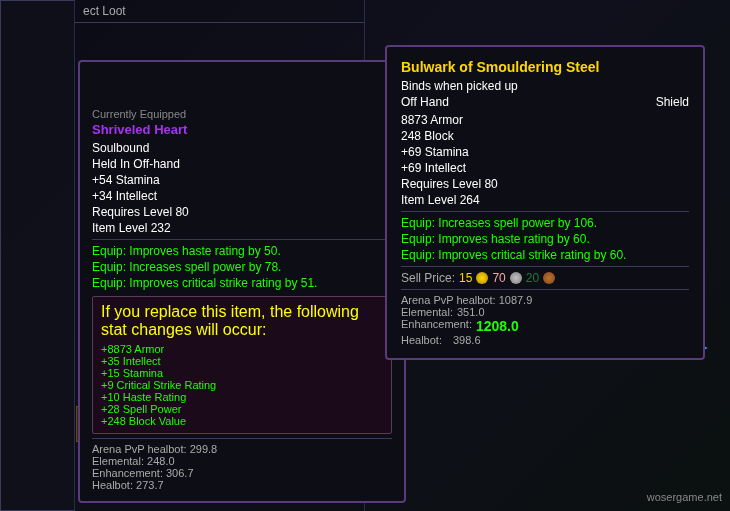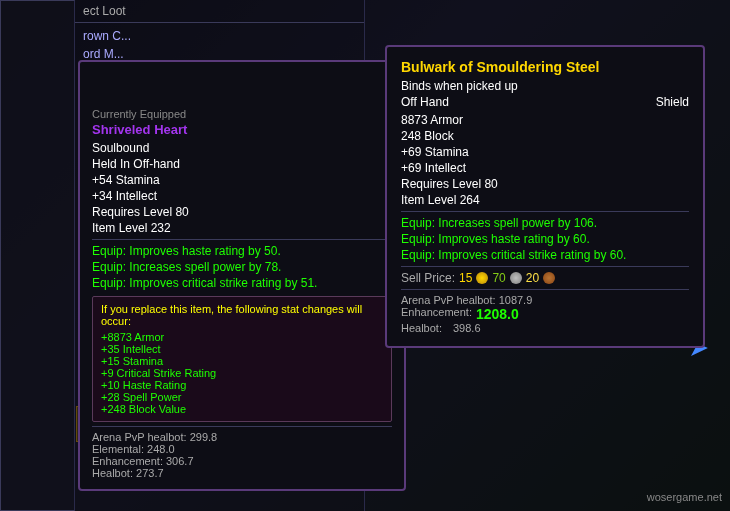--- a/index.html
+++ b/index.html
@@ -65,21 +65,21 @@
       border: 1px solid #5a3a5a;
       padding: 6px 8px;
       margin-top: 6px;
       border-radius: 2px;
       font-size: 11px;
     }
 
     .stat-change-header {
       color: #ffff00;
       margin-bottom: 4px;
-      font-size: 11px;
+      font-size: 16px;
     }
 
     .stat-pos {
       color: #1eff00;
     }
 
     
     .main-tooltip {
       position: absolute;
       right: 25px;
@@ -191,27 +191,20 @@
 
 <div style="position:absolute;left:0;top:0;width:75px;">
 </div>
 
 <div style="position:absolute;left:75px;top:0;width:290px;height:511px;background:rgba(12,12,20,0.7);border-right:1px solid #2a2a4a;">
 
   <div style="padding:4px 8px;border-bottom:1px solid #3a3a5a;">
     <span style="color:#aaa;font-size:12px;">ect Loot</span>
   </div>
 
-  <div style="padding:6px 8px;">
-    <div style="color:#aaaaff;font-size:12px;margin-bottom:4px;">rown C...</div>
-
-    <div style="margin-top:4px;">
-      <div style="color:#aaaaff;font-size:12px;margin-bottom:2px;">ord M...</div>
-    </div>
-  </div>
 
   <div style="position:absolute;top:290px;left:8px;">
     <div style="color:#aaa;font-size:11px;">ing Coldw...</div>
     <div style="color:#888;font-size:11px;">Cloth</div>
   </div>
   <div style="position:absolute;top:320px;left:8px;">
     <div style="color:#aaa;font-size:11px;">uards of...</div>
     <div style="color:#888;font-size:11px;">Leather</div>
   </div>
   <div style="position:absolute;top:350px;left:8px;">
@@ -287,29 +280,33 @@
   <div class="divider"></div>
   <div class="item-green">Equip: Increases spell power by 106.</div>
   <div class="item-green">Equip: Improves haste rating by 60.</div>
   <div class="item-green">Equip: Improves critical strike rating by 60.</div>
   <div class="divider"></div>
 
   <div class="sell-price-row">
     <span style="color:#aaa;">Sell Price:</span>
     <span style="color:#ffd700;">15</span>
     <span class="coin gold-coin"></span>
-    <span style="color:#84cc16;">70</span>
+    <span style="color:#fca5a5;">70</span>
     <span class="coin silver-coin"></span>
-    <span style="color:#fde047;">20</span>
+    <span style="color:#15803d;">20</span>
     <span class="coin copper-coin"></span>
   </div>
 
   <div class="divider"></div>
   <div style="color:#aaa;font-size:11px;">Arena PvP healbot:  1087.9</div>
 
+  <div style="display:flex;gap:4px;">
+    <span style="color:#aaa;font-size:11px;">Elemental:</span>
+    <span style="color:#aaa;font-size:11px;">351.0</span>
+  </div>
 
   <div style="display:flex;gap:4px;">
     <span style="color:#aaa;font-size:11px;">Enhancement:</span>
     <span style="color:#1eff00;font-size:14px;font-weight:bold;">1208.0</span>
   </div>
 
   <div style="display:flex;gap:11px;">
     <span style="color:#aaa;font-size:11px;">Healbot:</span>
     <span style="color:#aaa;font-size:11px;">398.6</span>
   </div>

